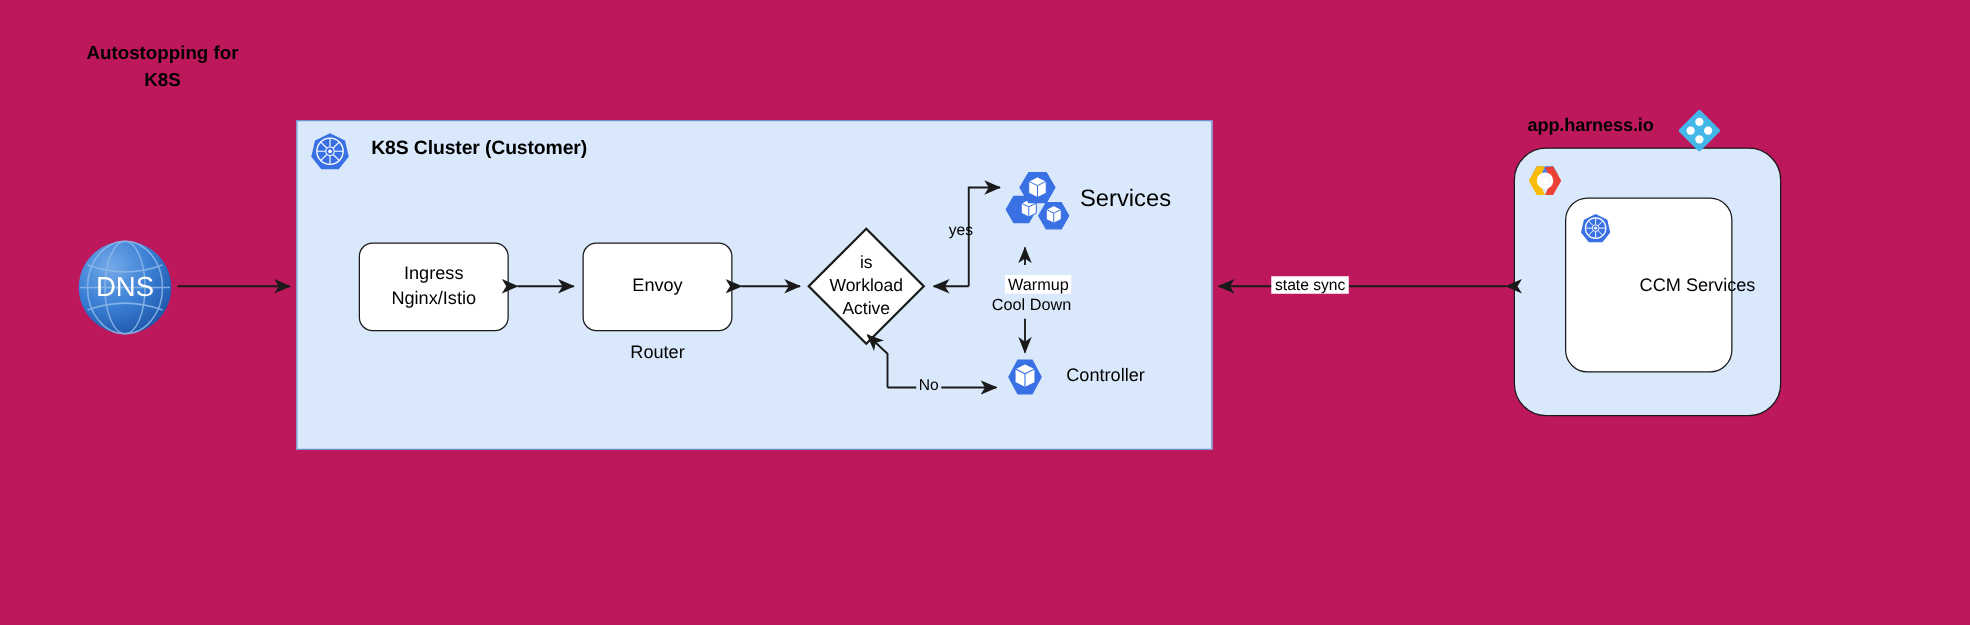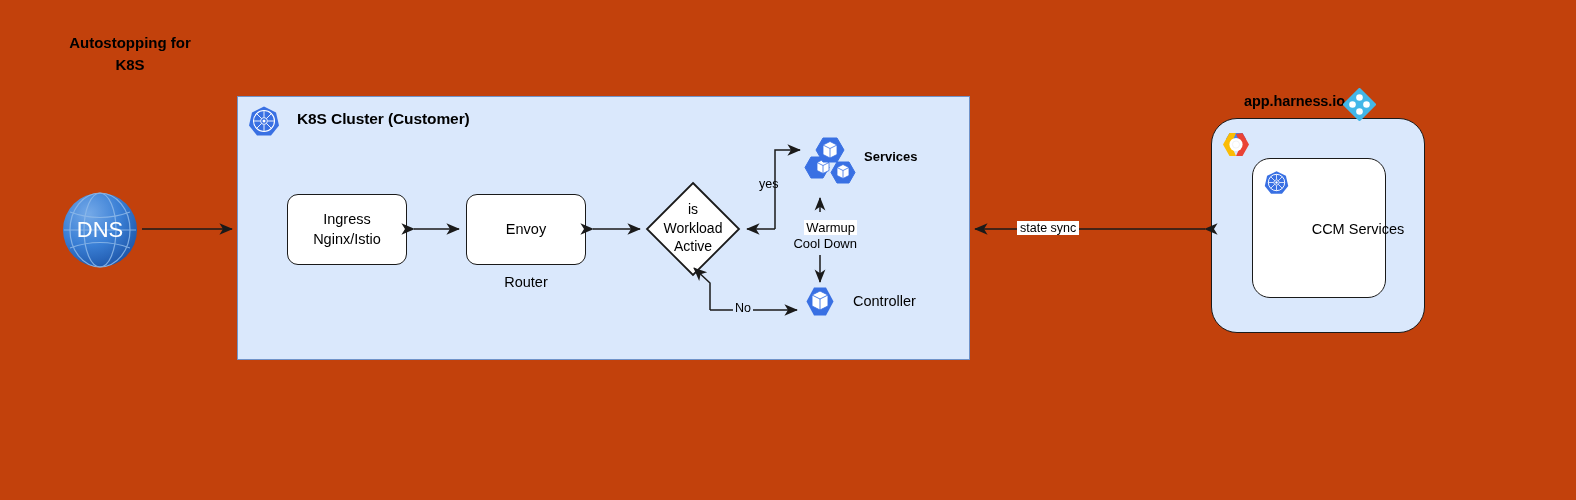--- a/index.html
+++ b/index.html
@@ -8,21 +8,21 @@
     background: #ffffff;
   }
   body {
     font-family: "Liberation Sans", sans-serif;
     color: #000000;
   }
   #canvas {
     position: relative;
     width: 1576px;
     height: 500px;
-    background: #c2410c;
+    background: #be185d;
     overflow: hidden;
   }
   .abs { position: absolute; }
 
   
   #diagram-title {
     left: 30px; top: 32px;
     width: 200px;
     font-size: 15px;
     font-weight: bold;
@@ -53,21 +53,20 @@
     background: #dae8fc;
     border: 1.6px solid #1a1a1a;
     border-radius: 26px;
     box-sizing: border-box;
   }
   #harness-label {
     left: 1222px; top: 93px;
     font-size: 14.5px;
     font-weight: bold;
     letter-spacing: -0.1px;
-    margin-left: 22px;
   }
   #ccm-services-box {
     left: 1252px; top: 158px;
     width: 134px; height: 140px;
     background: #ffffff;
     border: 1.6px solid #1a1a1a;
     border-radius: 18px;
     box-sizing: border-box;
   }
   #ccm-services-label {
@@ -109,21 +108,21 @@
   #decision-diamond-label {
     left: 645px; top: 200px;
     width: 96px;
     text-align: center;
     font-size: 14px;
     line-height: 1.33;
     white-space: pre-line;
   }
 
   
-  #services-label   { left: 864px; top: 149px; font-size: 13px; font-weight: bold; }
+  #services-label   { left: 864px; top: 149px; font-size: 19px; }
   #controller-label { left: 853px; top: 293px; font-size: 14.5px; }
 
   
   #yes-label {
     left: 759px; top: 177px;
     font-size: 12.5px;
   }
   #no-label {
     left: 733px; top: 301px;
     font-size: 12.5px;

